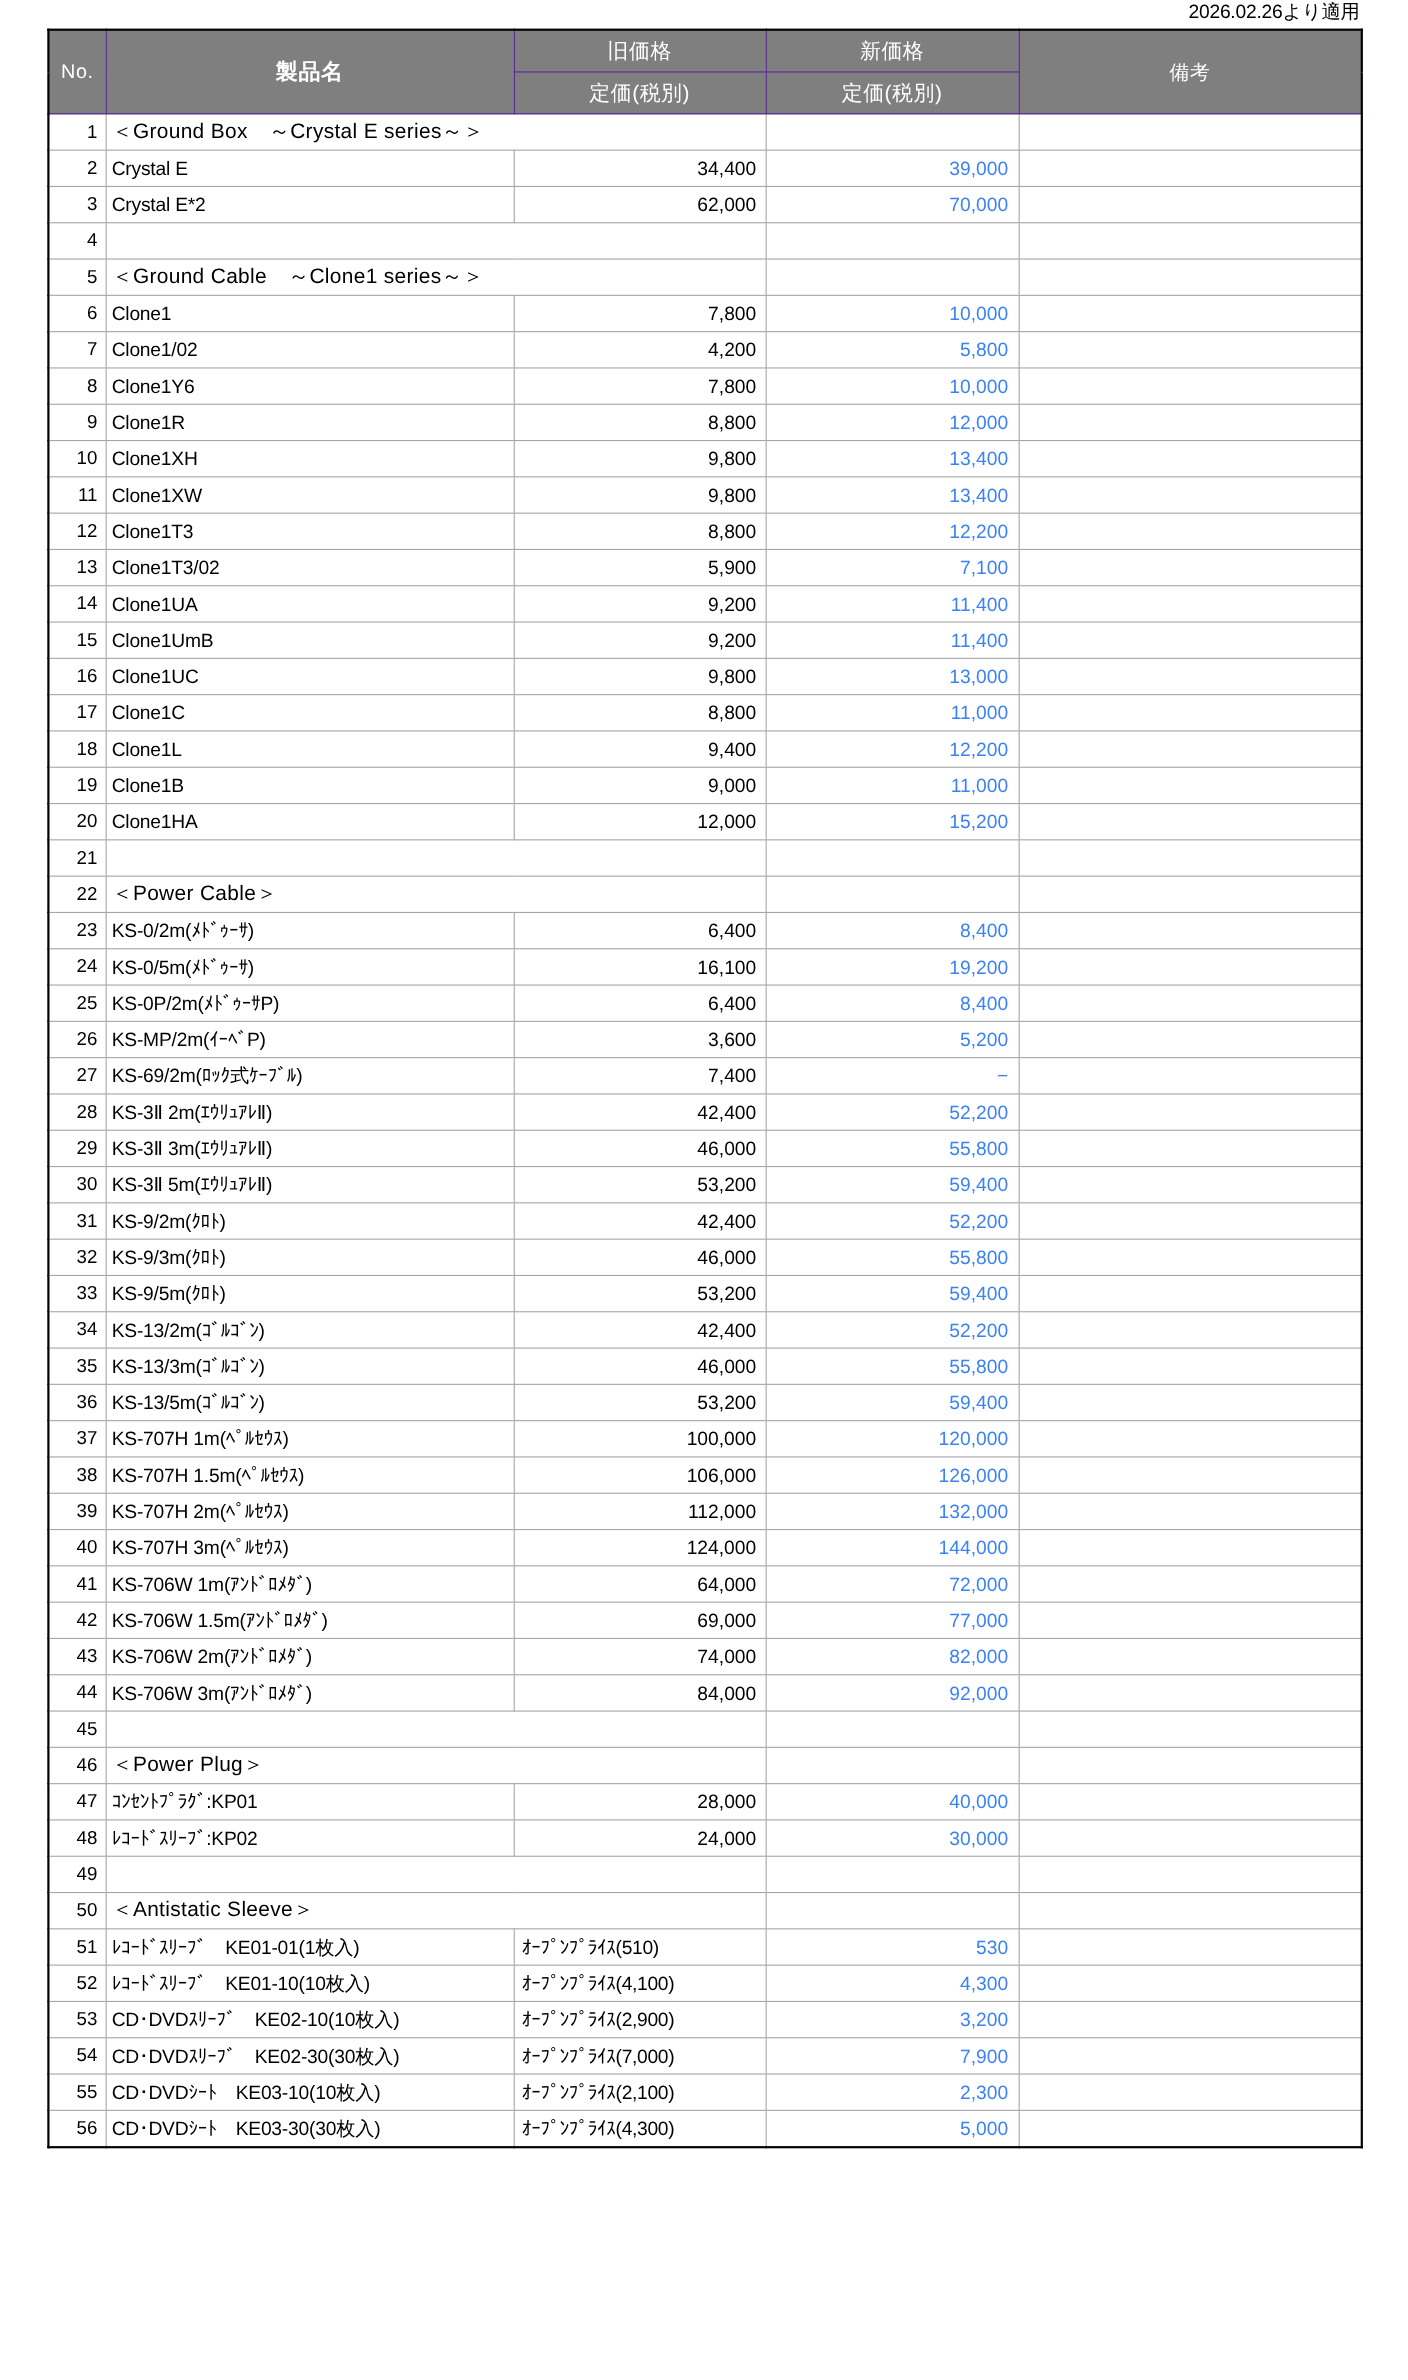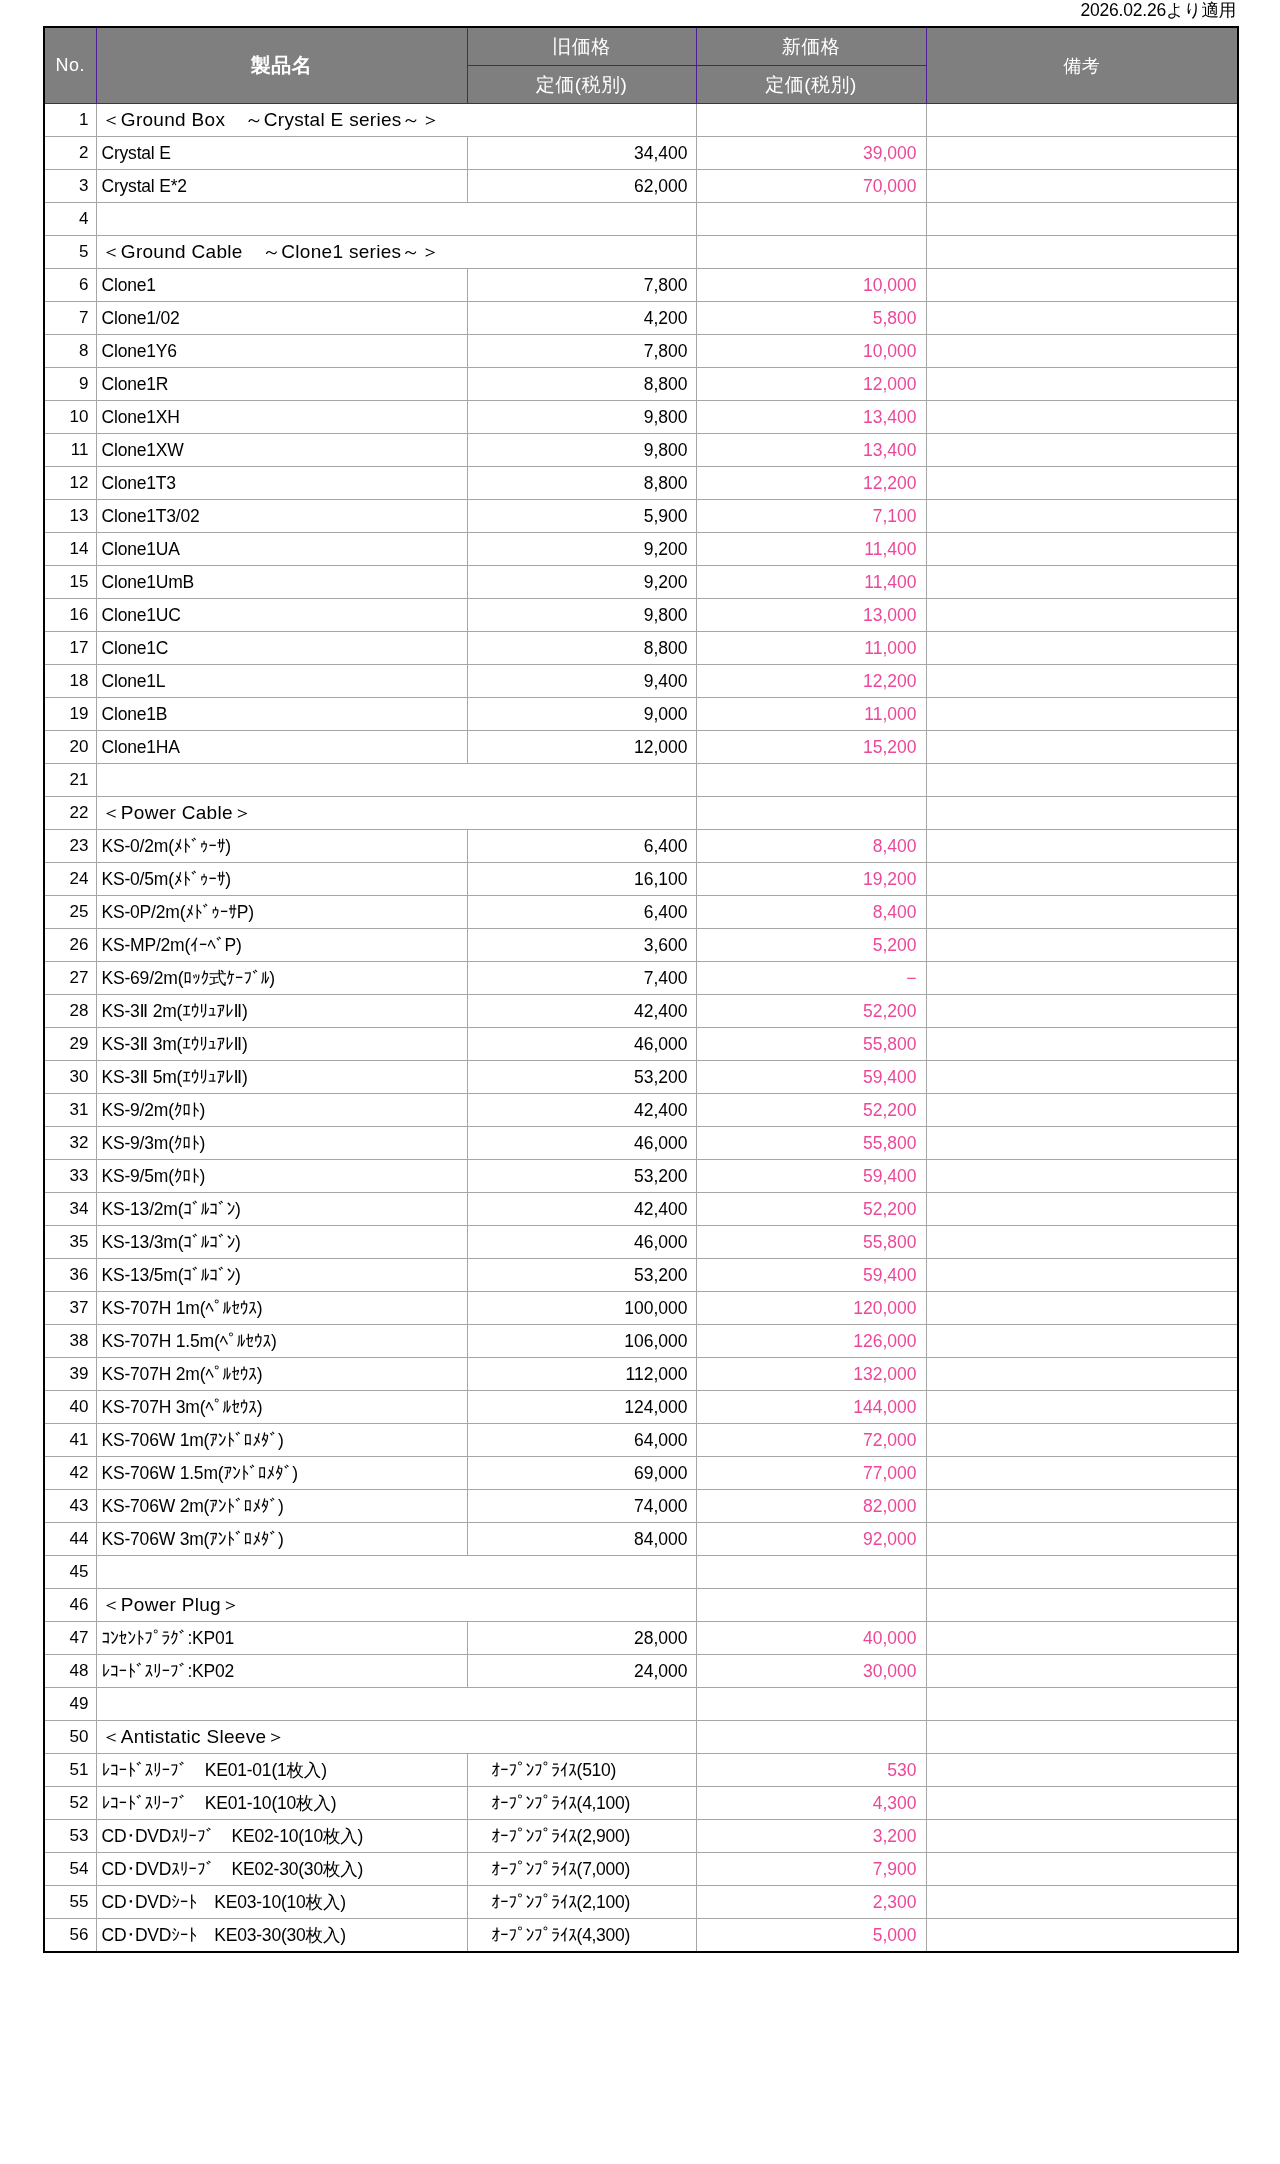--- a/index.html
+++ b/index.html
@@ -88,27 +88,27 @@
     text-align: left;
     padding-left: 5px;
     letter-spacing: -0.2px;
   }
   td.old {
     text-align: right;
     padding-right: 8px;
   }
   td.old.center {
     text-align: left;
-    padding-left: 24px;
+    padding-left: 7px;
     letter-spacing: -0.3px;
   }
   td.new {
     text-align: right;
     padding-right: 9px;
-    color: #ec4899;
+    color: #3b82f6;
     margin-top: 12px;
   }
   td.remark {
     border-right: none;
   }
   td.section {
     font-size: 19px;
     letter-spacing: 0.3px;
   }
   tr.spacer td { height: 32px; }

